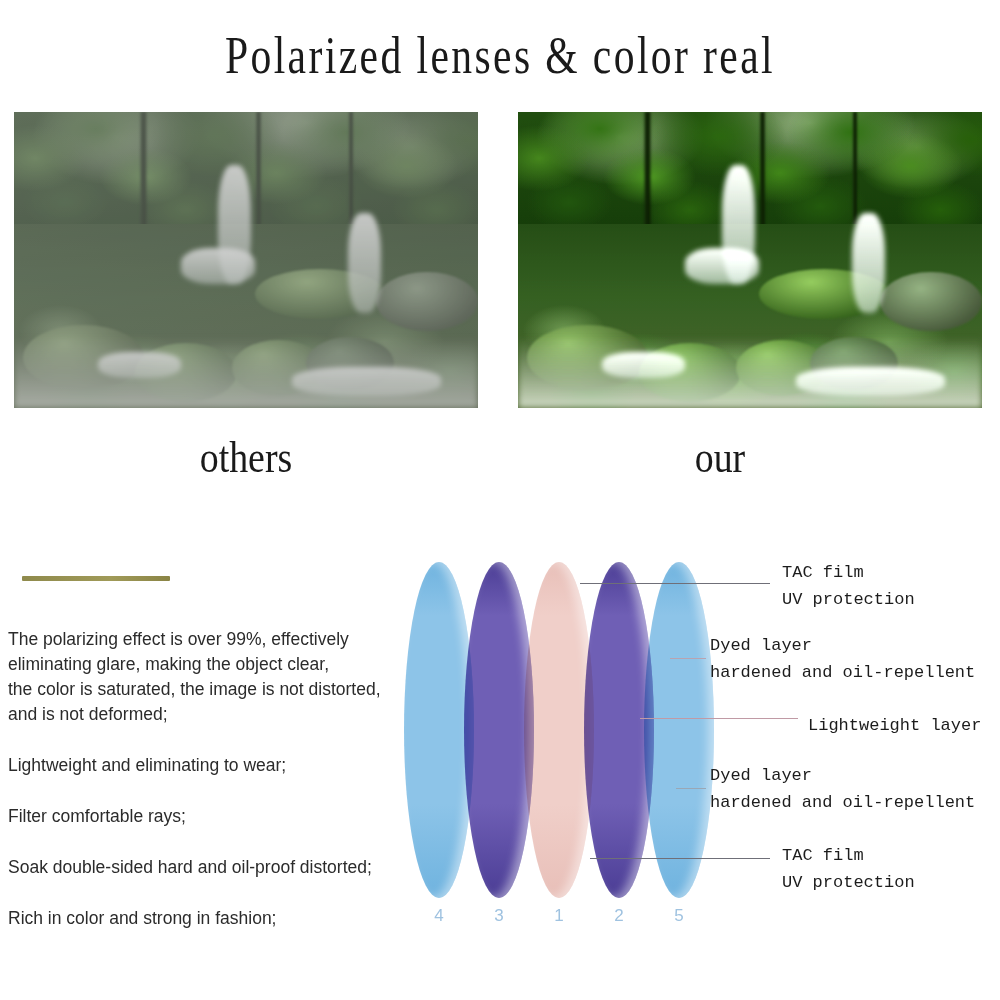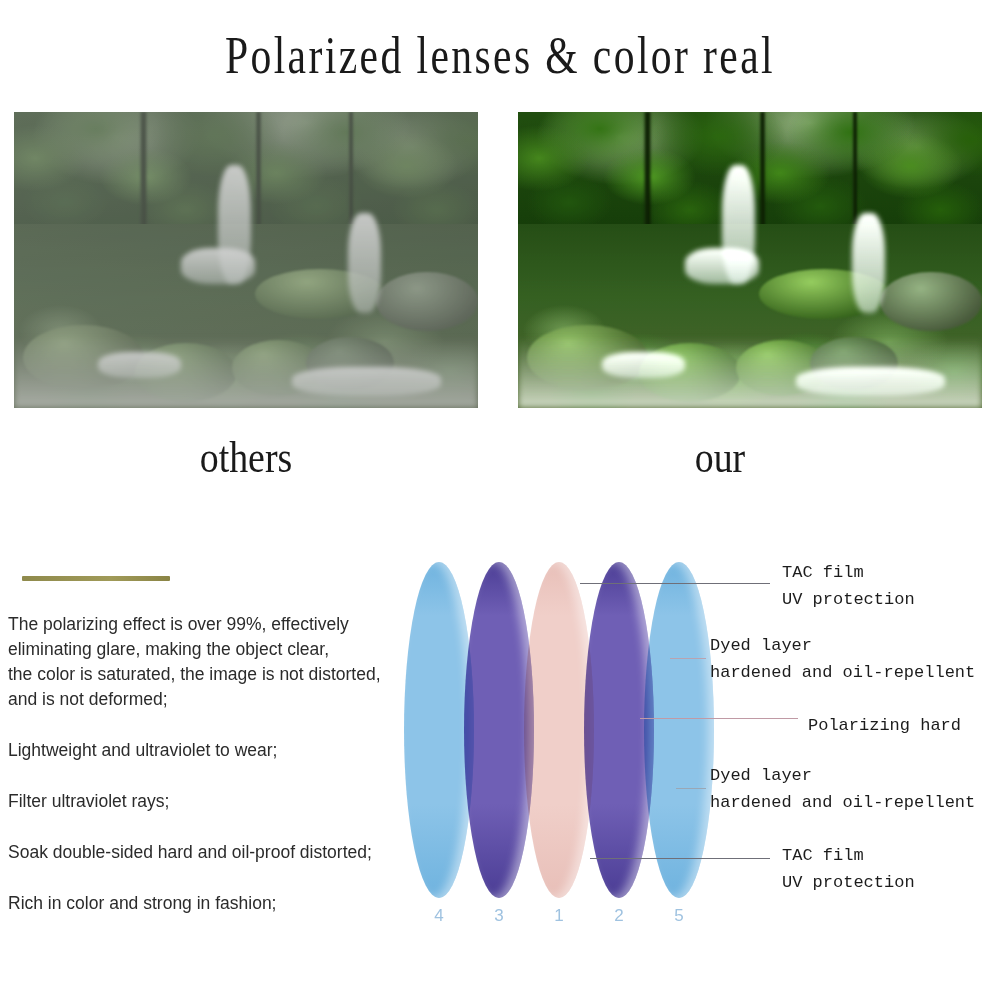--- a/index.html
+++ b/index.html
@@ -142,21 +142,21 @@
     position: absolute;
     left: 22px; top: 576px;
     width: 148px; height: 5px;
     background: linear-gradient(90deg, #8f8a4c, #a09a58 60%, #8a8445);
     border-radius: 1px;
   }
 
   
   #feature-list {
     position: absolute;
-    left: 8px; top: 612px;
+    left: 8px; top: 627px;
     width: 432px;
   }
   .feature {
     font-family: "Liberation Sans", sans-serif;
     font-size: 17.5px;
     line-height: 25px;
     color: #2b2b2b;
     margin-bottom: 26px;
     white-space: pre-line;
   }
@@ -257,22 +257,22 @@
 <div class="photo-caption" id="caption-others">others</div>
 <div class="photo-caption" id="caption-our">our</div>
 
 <div id="gold-rule"></div>
 
 <div id="feature-list">
   <div class="feature">The polarizing effect is over 99%, effectively
 eliminating glare, making the object clear,
 the color is saturated, the image is not distorted,
 and is not deformed;</div>
-  <div class="feature">Lightweight and ultraviolet to wear;</div>
-  <div class="feature">Filter ultraviolet rays;</div>
+  <div class="feature">Lightweight and eliminating to wear;</div>
+  <div class="feature">Filter comfortable rays;</div>
   <div class="feature">Soak double-sided hard and oil-proof distorted;</div>
   <div class="feature">Rich in color and strong in fashion;</div>
 </div>
 
 <div id="lens-diagram">
   <div class="lens" id="lens-0" style="left: 0px; background: linear-gradient(rgb(111, 179, 223) 0%, rgb(141, 196, 232) 16%, rgb(141, 196, 232) 72%, rgb(111, 179, 223) 100%);"></div>
   <div class="lens" id="lens-1" style="left: 60px; background: linear-gradient(rgb(75, 61, 149) 0%, rgb(111, 95, 181) 16%, rgb(111, 95, 181) 72%, rgb(75, 61, 149) 100%);"></div>
   <div class="lens" id="lens-2" style="left: 120px; background: linear-gradient(rgb(232, 191, 184) 0%, rgb(240, 207, 201) 16%, rgb(240, 207, 201) 72%, rgb(232, 191, 184) 100%);"></div>
   <div class="lens" id="lens-3" style="left: 180px; background: linear-gradient(rgb(75, 61, 149) 0%, rgb(111, 95, 181) 16%, rgb(111, 95, 181) 72%, rgb(75, 61, 149) 100%);"></div>
   <div class="lens" id="lens-4" style="left: 240px; background: linear-gradient(rgb(111, 179, 223) 0%, rgb(141, 196, 232) 16%, rgb(141, 196, 232) 72%, rgb(111, 179, 223) 100%);"></div>
@@ -287,17 +287,17 @@
 <div class="leader" style="left:580px; top:583px;  width:190px;"></div>
 <div class="leader" style="left:670px; top:658px;  width:36px; background:#b9a3b0;"></div>
 <div class="leader" style="left:640px; top:718px;  width:158px; background:#c09aa5;"></div>
 <div class="leader" style="left:676px; top:788px;  width:30px; background:#9aa7b5;"></div>
 <div class="leader" style="left:590px; top:858px;  width:180px;"></div>
 
 <div class="callout" style="left:782px; top:559px;">TAC film
 UV protection</div>
 <div class="callout" style="left:710px; top:632px;">Dyed layer
 hardened and oil-repellent</div>
-<div class="callout" style="left:808px; top:712px;">Polarizing hard</div>
+<div class="callout" style="left:808px; top:712px;">Lightweight layer</div>
 <div class="callout" style="left:710px; top:762px;">Dyed layer
 hardened and oil-repellent</div>
 <div class="callout" style="left:782px; top:842px;">TAC film
 UV protection</div>
 
 </body></html>

